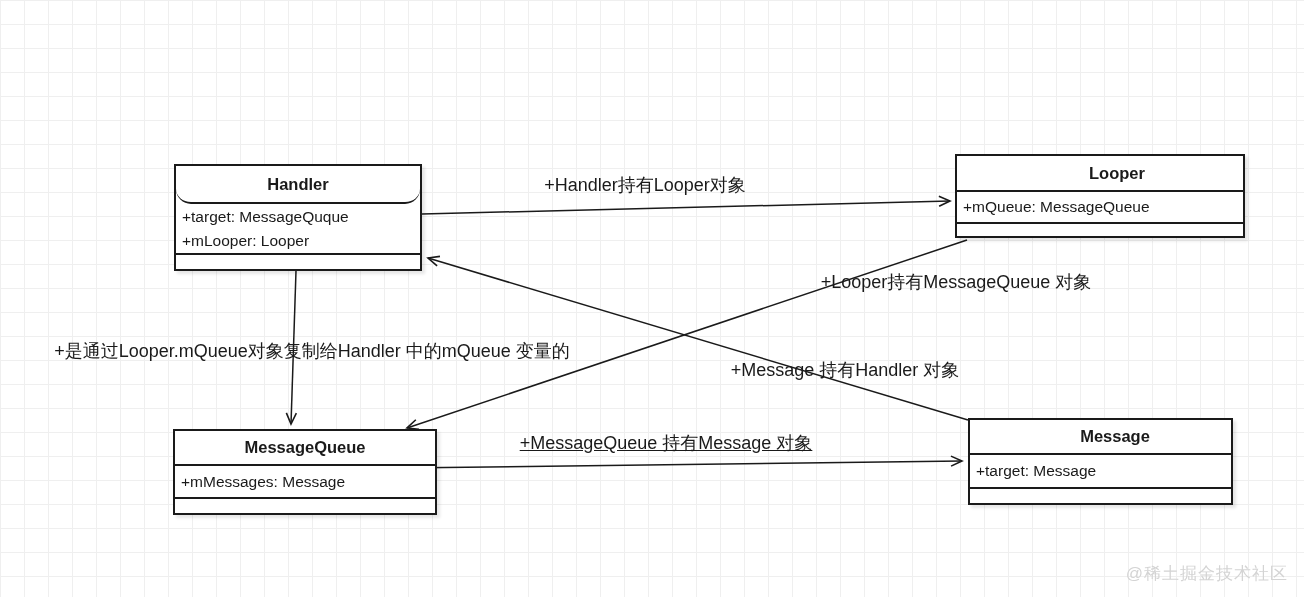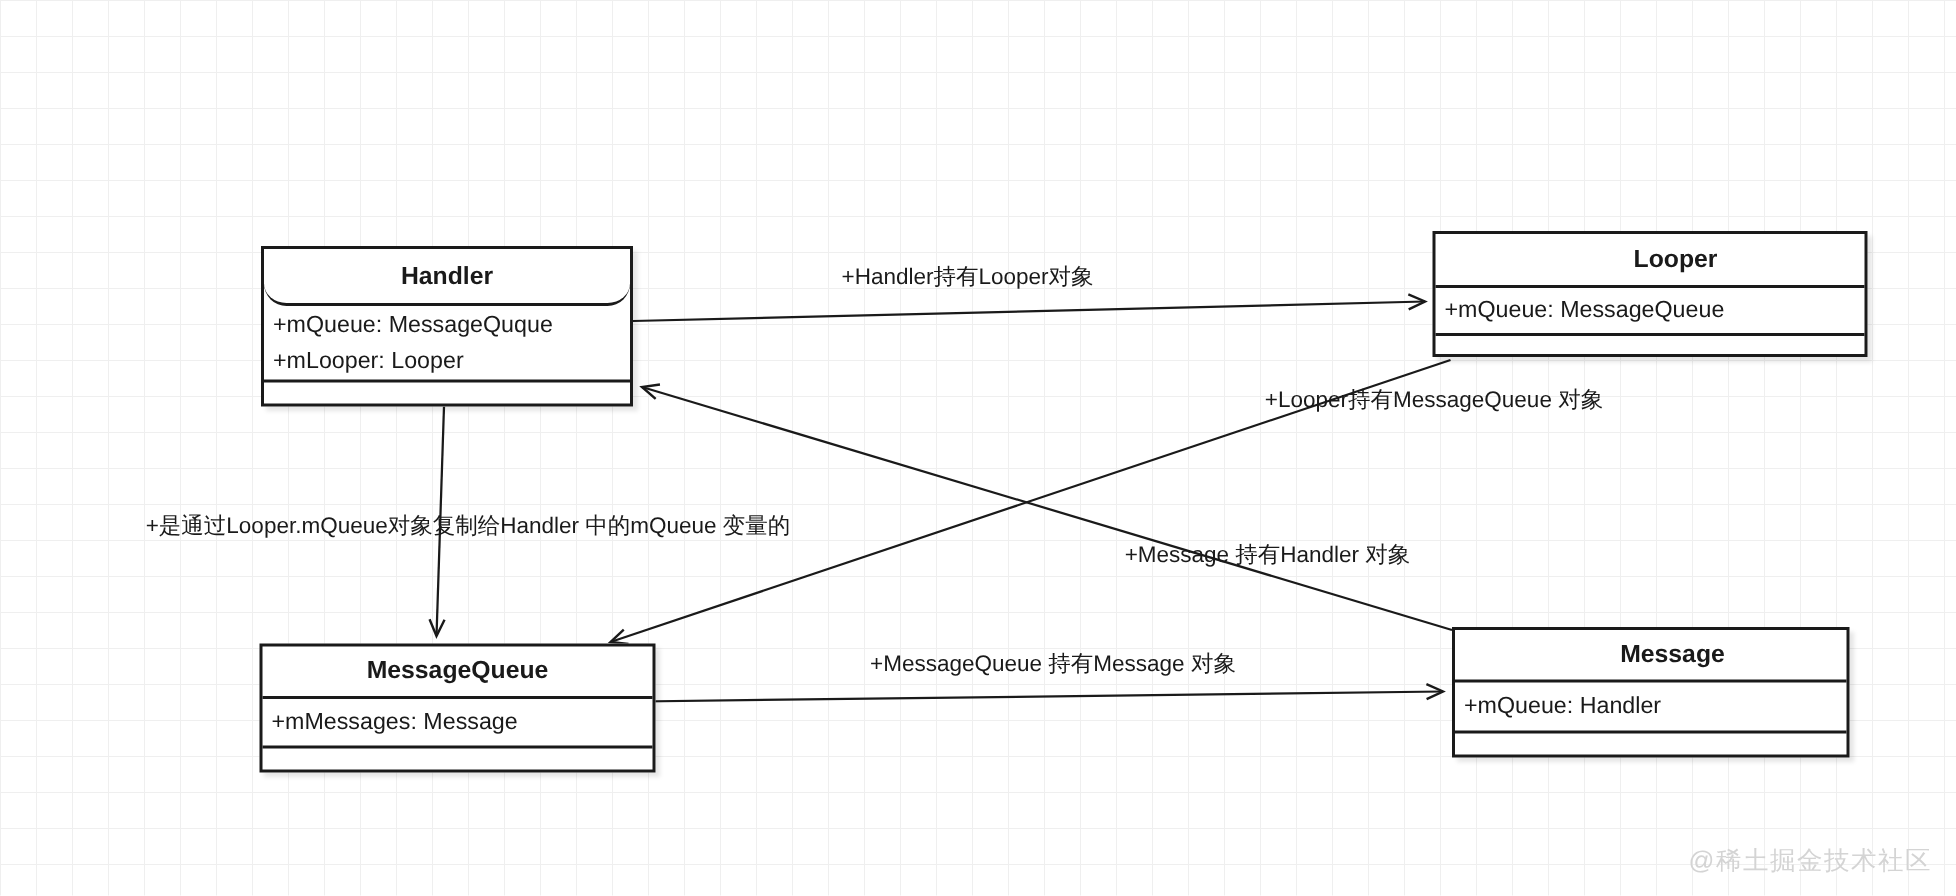--- a/index.html
+++ b/index.html
@@ -42,21 +42,21 @@
     font-size:15.5px;
   }
   .class-attr{line-height:24px;white-space:nowrap;}
   .class-empty{
     flex:0 0 auto;
     border-top:2px solid #1a1a1a;
   }
   .edge-label{
     position:absolute;
     transform:translate(-50%,-50%);
-    font-size:15px;color:#1a1a1a;
+    font-size:18px;color:#1a1a1a;
     white-space:nowrap;
   }
   .watermark{
     position:absolute;right:16px;bottom:12px;
     font-size:17px;color:#d4d4d4;
     letter-spacing:1px;
     margin-top:40px;
   }
 </style>
 </head>
@@ -73,21 +73,21 @@
     <line x1="422" y1="214" x2="950" y2="201" stroke="#1a1a1a" stroke-width="1.5" marker-end="url(#arrowOpen)"></line>
     <line x1="967" y1="240" x2="407" y2="428" stroke="#1a1a1a" stroke-width="1.5" marker-end="url(#arrowOpen)"></line>
     <line x1="968" y1="420" x2="428" y2="258" stroke="#1a1a1a" stroke-width="1.5" marker-end="url(#arrowOpen)"></line>
     <line x1="401" y1="468" x2="962" y2="461" stroke="#1a1a1a" stroke-width="1.5" marker-end="url(#arrowOpen)"></line>
     <line x1="296" y1="271" x2="291" y2="424" stroke="#1a1a1a" stroke-width="1.5" marker-end="url(#arrowOpen)"></line>
   </svg>
 
   <div class="class-box" style="left:174px;top:164px;width:248px;height:107px;">
     <div class="class-title" style="height:36px;border-radius:15px;">Handler</div>
     <div class="class-attrs">
-      <div class="class-attr">+mQueue: MessageQuque</div>
+      <div class="class-attr">+target: MessageQuque</div>
       <div class="class-attr">+mLooper: Looper</div>
     </div>
     <div class="class-empty" style="height:14px;"></div>
   </div>
 
   <div class="class-box" style="left:955px;top:154px;width:290px;height:84px;">
     <div class="class-title" style="height:34px;padding-left:34px;">Looper</div>
     <div class="class-attrs">
       <div class="class-attr">+mQueue: MessageQueue</div>
     </div>
@@ -98,26 +98,26 @@
     <div class="class-title" style="height:33px;">MessageQueue</div>
     <div class="class-attrs">
       <div class="class-attr">+mMessages: Message</div>
     </div>
     <div class="class-empty" style="height:14px;"></div>
   </div>
 
   <div class="class-box" style="left:968px;top:418px;width:265px;height:87px;">
     <div class="class-title" style="height:33px;padding-left:29px;">Message</div>
     <div class="class-attrs">
-      <div class="class-attr">+mQueue: Handler</div>
+      <div class="class-attr">+target: Message</div>
     </div>
     <div class="class-empty" style="height:14px;"></div>
   </div>
 
   <div class="edge-label" style="left:645px;top:185px;">+Handler持有Looper对象</div>
-  <div class="edge-label" style="left:936px;top:267px;padding-left:40px;">+Looper持有MessageQueue 对象</div>
+  <div class="edge-label" style="left:936px;top:282px;padding-left:40px;">+Looper持有MessageQueue 对象</div>
   <div class="edge-label" style="left:845px;top:370px;">+Message 持有Handler 对象</div>
-  <div class="edge-label" style="left:702px;top:443px;">+MessageQueue 持有Message 对象</div>
+  <div class="edge-label" style="left:666px;top:443px;text-decoration:underline;">+MessageQueue 持有Message 对象</div>
   <div class="edge-label" style="left:312px;top:351px;">+是通过Looper.mQueue对象复制给Handler 中的mQueue 变量的</div>
 
   <div class="watermark">@稀土掘金技术社区</div>
 
 </div>
 
 </body></html>

